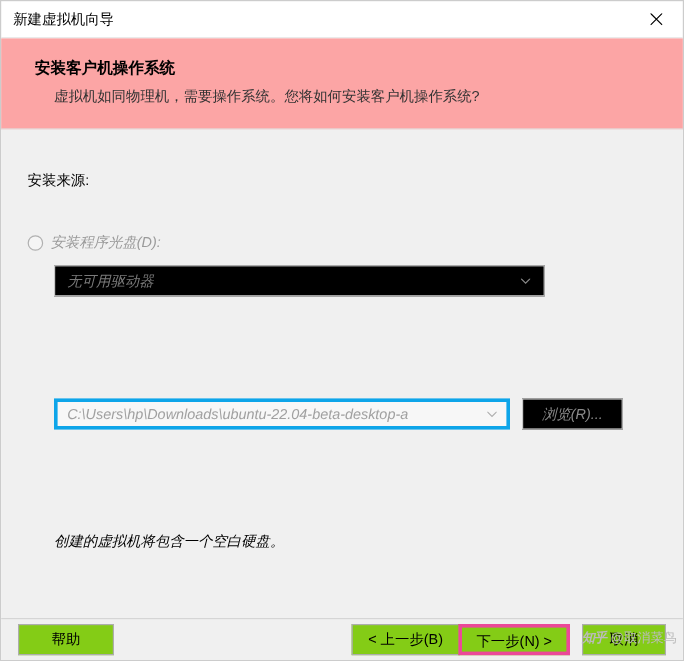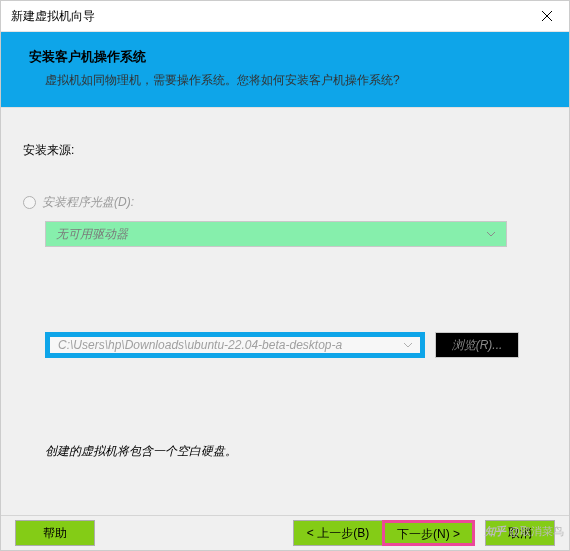--- a/index.html
+++ b/index.html
@@ -31,21 +31,21 @@
     .close-btn {
       width: 45px;
       height: 30px;
       display: flex;
       align-items: center;
       justify-content: center;
       cursor: pointer;
     }
     .close-btn svg { width: 10px; height: 10px; }
     .header-section {
-      background: #0ea5e9;
+      background: #fca5a5;
       padding: 16px 28px 18px 28px;
       border-bottom: 1px solid #e0e0e0;
     }
     .header-title {
       font-size: 13px;
       font-weight: bold;
       margin-bottom: 6px;
     }
     .header-desc {
       font-size: 12px;
@@ -96,23 +96,23 @@
       border-radius: 50%;
       top: 2px;
       left: 2px;
     }
     .radio-label {
       font-size: 12px;
     }
     .radio-label.disabled { color: #9a9a9a; }
     .dropdown {
       margin-left: 22px;
-      width: 462px;
-      height: 26px;
-      background: #86efac;
+      width: 409px;
+      height: 26px;
+      background: #000000;
       border: 1px solid #c8c8c8;
       display: flex;
       align-items: center;
       justify-content: space-between;
       padding: 0 6px 0 10px;
       color: #7a7a7a;
       font-size: 12px;
     }
     .dropdown-arrow {
       width: 18px;
@@ -121,21 +121,21 @@
     }
     .text-input-row {
       display: flex;
       align-items: center;
       margin-left: 22px;
       gap: 10px;
     }
     .text-input {
       width: 380px;
       height: 26px;
-      border: 5px solid #0ea5e9;
+      border: 3px solid #0ea5e9;
       background: #f7f7f7;
       color: #a0a0a0;
       font-size: 12px;
       padding: 0 8px;
       display: flex;
       align-items: center;
       justify-content: space-between;
     }
     .text-input-text {
       white-space: nowrap;

